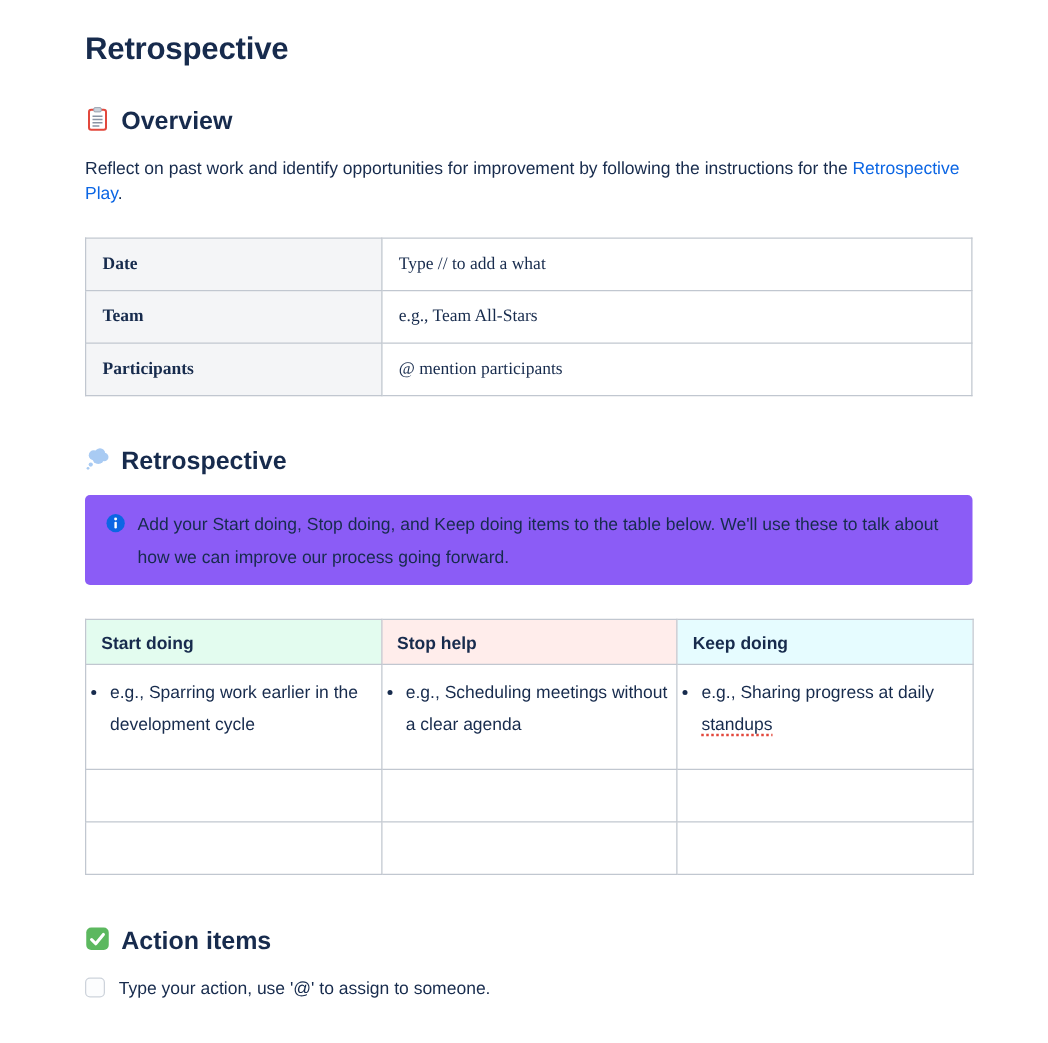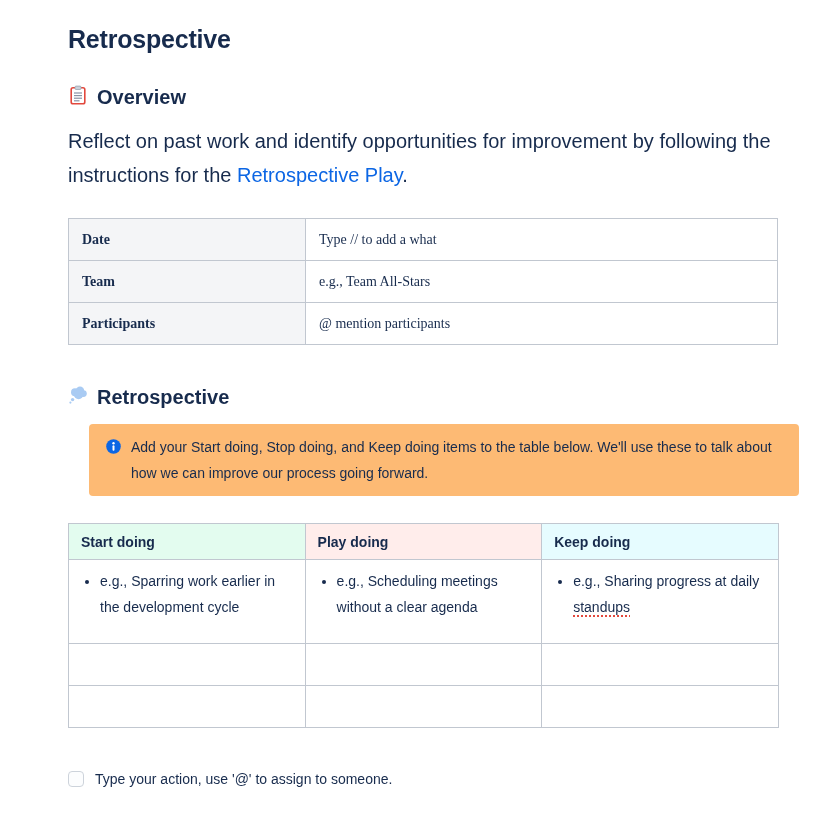--- a/index.html
+++ b/index.html
@@ -18,21 +18,21 @@
   }
   h2.section-heading {
     display: flex; gap: 9px;
     font-size: 20px; line-height: 24px; font-weight: 600;
     margin: 0 0 15px 0;
   }
   .h-icon { display: inline-flex; width: 20px; height: 20px; flex: 0 0 auto; }
   .h-icon svg { width: 20px; height: 20px; }
 
   p.lead {
-    font-size: 20px; line-height: 34px; margin: 0 0 26px 0;
+    font-size: 14px; line-height: 20px; margin: 0 0 26px 0;
   }
   a.doc-link { color: #0C66E4; text-decoration: none; cursor: pointer; }
 
   
   table.doc-table {
     border-collapse: collapse; table-layout: fixed; width: 710px;
     font-size: 14px;
   }
   table.doc-table th, table.doc-table td {
     border: 1px solid #C1C7D0; vertical-align: middle;
@@ -54,21 +54,21 @@
   .info-panel .panel-icon svg { width: 17px; height: 17px; }
   .info-panel .panel-text { font-size: 14px; line-height: 26px; }
 
   
   table.retro-table { margin-bottom: 41px; }
   table.retro-table col { width: 236.6px; }
   table.retro-table thead th {
     height: 36px; font-weight: 700; padding: 0 12px;
   }
   table.retro-table tr.content-row td {
-    height: 84px; vertical-align: top; padding: 8px 12px;
+    height: 84px; vertical-align: top; padding: 8px 0;
   }
   table.retro-table tr.empty-row td { height: 42px; }
   table.retro-table ul { margin: 0; padding-left: 19px; }
   table.retro-table li { line-height: 26px; }
   .misspelled {
     text-decoration: underline dotted #E2483D;
     text-decoration-thickness: 2px;
     text-underline-offset: 3px;
   }
 
@@ -130,41 +130,41 @@
         <circle cx="12" cy="5.8" r="4.2"></circle>
         <circle cx="15.4" cy="8.6" r="3.4"></circle>
         <circle cx="10.6" cy="9.4" r="4.8"></circle>
         <circle cx="4.6" cy="14.6" r="1.7"></circle>
         <circle cx="2.4" cy="17.6" r="1.1"></circle>
       </svg>
     </span>
     <span>Retrospective</span>
   </h2>
 
-  <div class="info-panel" style="background-color: #fdba74; margin-left: 21px;">
+  <div class="info-panel" style="background-color: #8b5cf6;">
     <span class="panel-icon">
       <svg viewBox="0 0 20 20">
         <circle cx="10" cy="10" r="8.6" fill="#0C66E4"></circle>
         <circle cx="10" cy="6.2" r="1.4" fill="#ffffff"></circle>
         <rect x="8.85" y="8.6" width="2.3" height="6.4" rx="1.15" fill="#ffffff"></rect>
       </svg>
     </span>
     <span class="panel-text">Add your Start doing, Stop doing, and Keep doing items to the table below. We'll use these to talk about how we can improve our process going forward.</span>
   </div>
 
   <table class="doc-table retro-table">
     <colgroup>
         <col>
         <col>
         <col>
       </colgroup>
     <thead>
       <tr>
         <th style="background-color: rgb(227, 252, 239);">Start doing</th>
-        <th style="background-color: rgb(255, 237, 235);">Play doing</th>
+        <th style="background-color: rgb(255, 237, 235);">Stop help</th>
         <th style="background-color: rgb(230, 252, 255);">Keep doing</th>
       </tr>
     </thead>
     <tbody>
       <tr class="content-row">
         <td>
           <ul>
             <li>e.g., Sparring work earlier in the development cycle</li>
           </ul>
         </td>
@@ -185,20 +185,29 @@
         <td></td>
       </tr>
       <tr class="empty-row">
         <td></td>
         <td></td>
         <td></td>
       </tr>
     </tbody>
   </table>
 
+  <h2 class="section-heading">
+    <span class="h-icon">
+      <svg viewBox="0 0 20 20">
+        <rect x="1" y="1" width="18" height="18" rx="4" fill="#5CB85F"></rect>
+        <path d="M5.3 10.7 L8.6 14 L14.7 6.6" stroke="#ffffff" stroke-width="2.5" fill="none" stroke-linecap="round" stroke-linejoin="round"></path>
+      </svg>
+    </span>
+    <span>Action items</span>
+  </h2>
 
 
   <div class="task-row">
     <span class="checkbox"></span>
     <span class="task-text">Type your action, use '@' to assign to someone.</span>
   </div>
 
 </div>
 
 </body></html>

